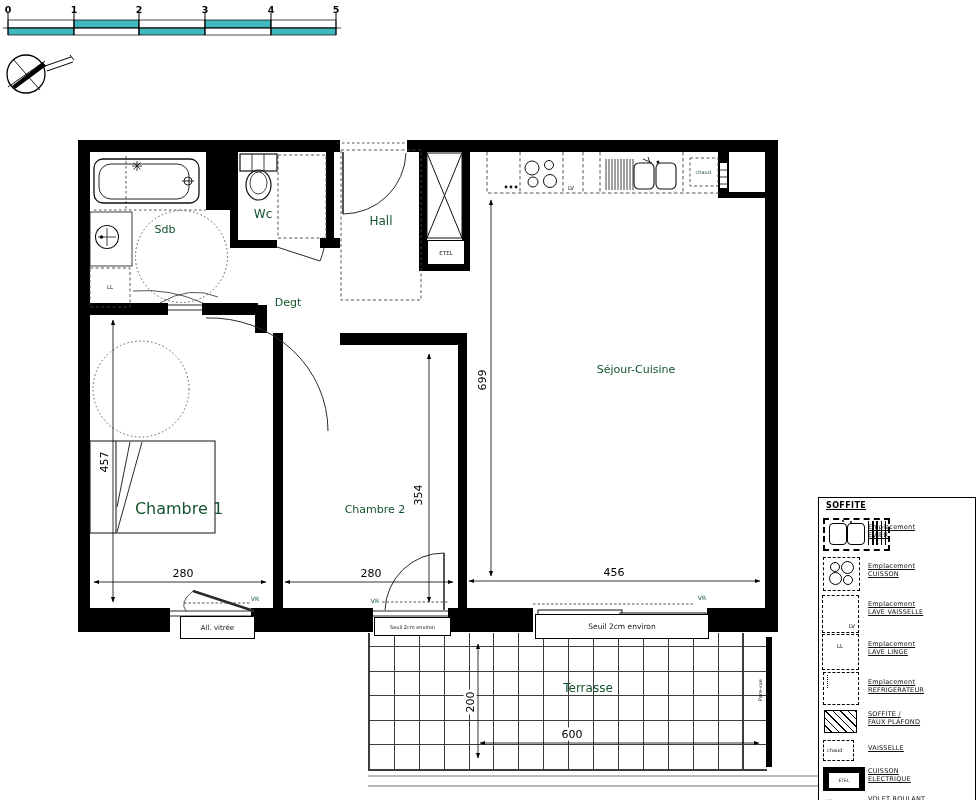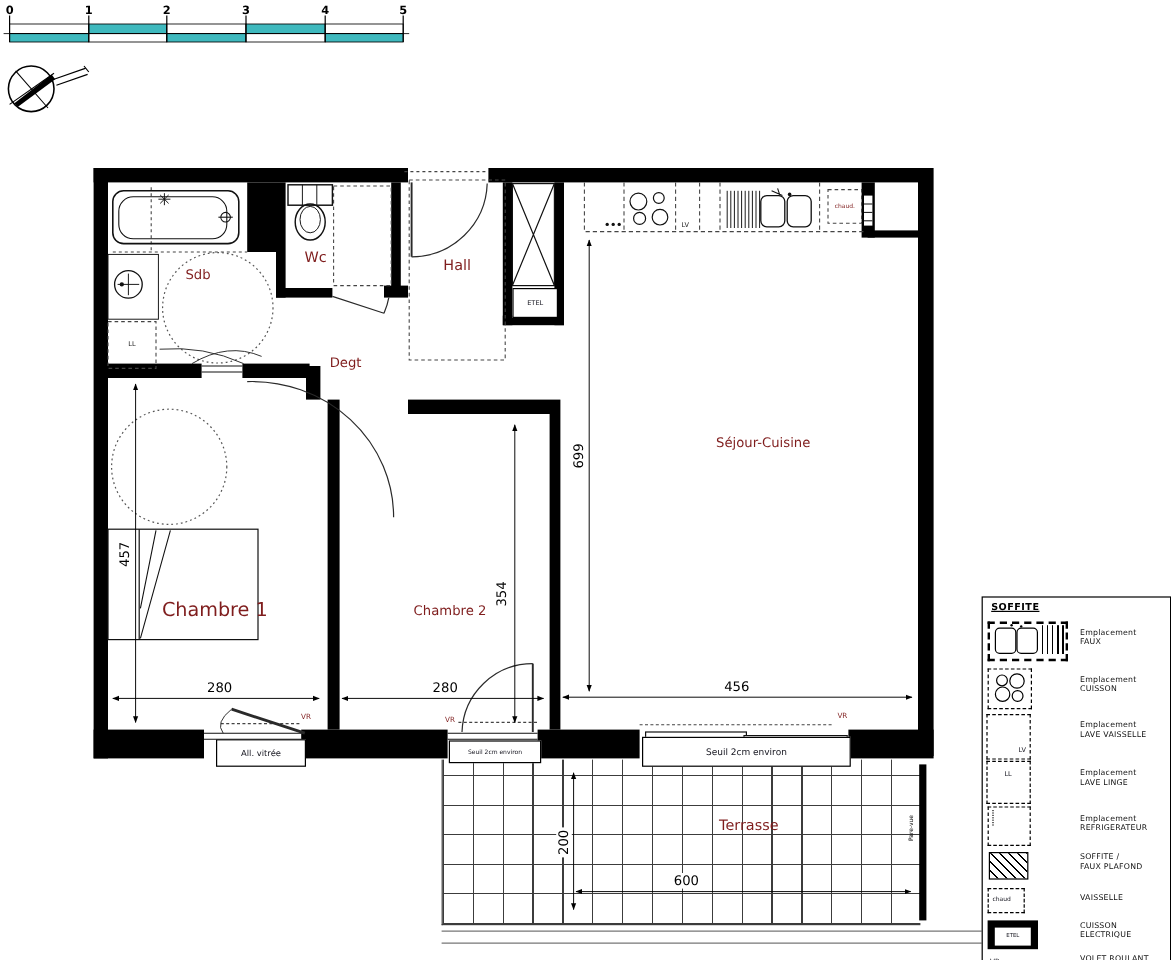--- a/index.html
+++ b/index.html
@@ -1,27 +1,27 @@
 <!DOCTYPE html>
 <html><head>
 <meta charset="utf-8">
 <style>
   html,body{margin:0;padding:0;background:#fff;}
   #canvas{position:relative;width:976px;height:800px;background:#fff;overflow:hidden;
           font-family:"DejaVu Sans",sans-serif;color:#14141e;}
   .abs{position:absolute;}
-  .lbl{position:absolute;transform:translate(-50%,-50%);white-space:nowrap;color:#7f1d1d;}
+  .lbl{position:absolute;transform:translate(-50%,-50%);white-space:nowrap;color:#14532d;}
   .rot{position:absolute;transform:translate(-50%,-50%) rotate(-90deg);white-space:nowrap;color:#000;}
   .dim{font-size:11px;color:#000;background:#fff;padding:0 2px;}
   .tiny{font-size:5.5px;color:#222;}
   .box{position:absolute;border:1px solid #000;background:#fff;display:flex;
        align-items:center;justify-content:center;text-align:center;}
   .tick{position:absolute;transform:translate(-50%,0);font-size:9.5px;font-weight:700;color:#000;}
-  .leg-line{position:absolute;left:900px;font-size:6.5px;letter-spacing:.2px;color:#111;
-            transform:translateY(-50%);white-space:nowrap;}
+  .leg-line{position:absolute;left:868px;font-size:6.5px;letter-spacing:.2px;color:#111;
+            transform:translateY(-50%);white-space:nowrap;text-decoration:underline;}
   .leg-dash{position:absolute;border:1.4px dashed #000;background:#fff;}
   .circ{position:absolute;border:1px solid #000;border-radius:50%;}
 </style>
 </head>
 <body>
 
 <div id="canvas">
 
   <div>
     <div class="tick" style="left:8px;top:4px;">0</div>
@@ -207,21 +207,21 @@
     </g>
   </svg>
 
   <div class="lbl" style="left:165px;top:229px;font-size:11px;">Sdb</div>
   <div class="lbl" style="left:263px;top:214px;font-size:12px;">Wc</div>
   <div class="lbl" style="left:381px;top:221px;font-size:12px;">Hall</div>
   <div class="lbl" style="left:288px;top:302px;font-size:11px;">Degt</div>
   <div class="lbl" style="left:636px;top:369px;font-size:11px;">Séjour-Cuisine</div>
   <div class="lbl" style="left:179px;top:508px;font-size:16px;">Chambre 1</div>
   <div class="lbl" style="left:375px;top:509px;font-size:11px;">Chambre 2</div>
-  <div class="lbl" style="left:588px;top:688px;font-size:12px;margin-left:36px;">Terrasse</div>
+  <div class="lbl" style="left:588px;top:688px;font-size:12px;">Terrasse</div>
 
   <div class="lbl tiny" style="left:110px;top:287px;">LL</div>
   <div class="lbl tiny" style="left:571px;top:188px;">LV</div>
   <div class="lbl" style="left:704px;top:172px;font-size:5px;">chaud.</div>
   <div class="box" style="left:427px;top:240px;width:36px;height:23px;font-size:5.5px;">
     <span>ETEL</span>
   </div>
   <div class="rot" style="left:760px;top:690px;font-size:5px;">Pare-vue</div>
 
   <div class="lbl" style="left:255px;top:598px;font-size:6px;">VR</div>
@@ -286,21 +286,21 @@
     </div>
 
     <div class="abs" style="left:4px;top:269px;width:42px;height:24px;background:#000;">
       <div class="abs" style="left:6px;top:6px;width:30px;height:15px;background:#fff;display:flex;align-items:center;justify-content:center;font-size:4.5px;">ETEL</div>
     </div>
 
     <div class="abs" style="left:6px;top:300px;font-size:6px;">VR</div>
   </div>
 
   <div class="leg-line" style="top:527px;">Emplacement</div>
-  <div class="leg-line" style="top:535px;">FAUX</div>
+  <div class="leg-line" style="top:535px;">EVIER</div>
   <div class="leg-line" style="top:566px;">Emplacement</div>
   <div class="leg-line" style="top:574px;">CUISSON</div>
   <div class="leg-line" style="top:604px;">Emplacement</div>
   <div class="leg-line" style="top:612px;">LAVE VAISSELLE</div>
   <div class="leg-line" style="top:644px;">Emplacement</div>
   <div class="leg-line" style="top:652px;">LAVE LINGE</div>
   <div class="leg-line" style="top:682px;">Emplacement</div>
   <div class="leg-line" style="top:690px;">REFRIGERATEUR</div>
   <div class="leg-line" style="top:714px;">SOFFITE /</div>
   <div class="leg-line" style="top:722px;">FAUX PLAFOND</div>

